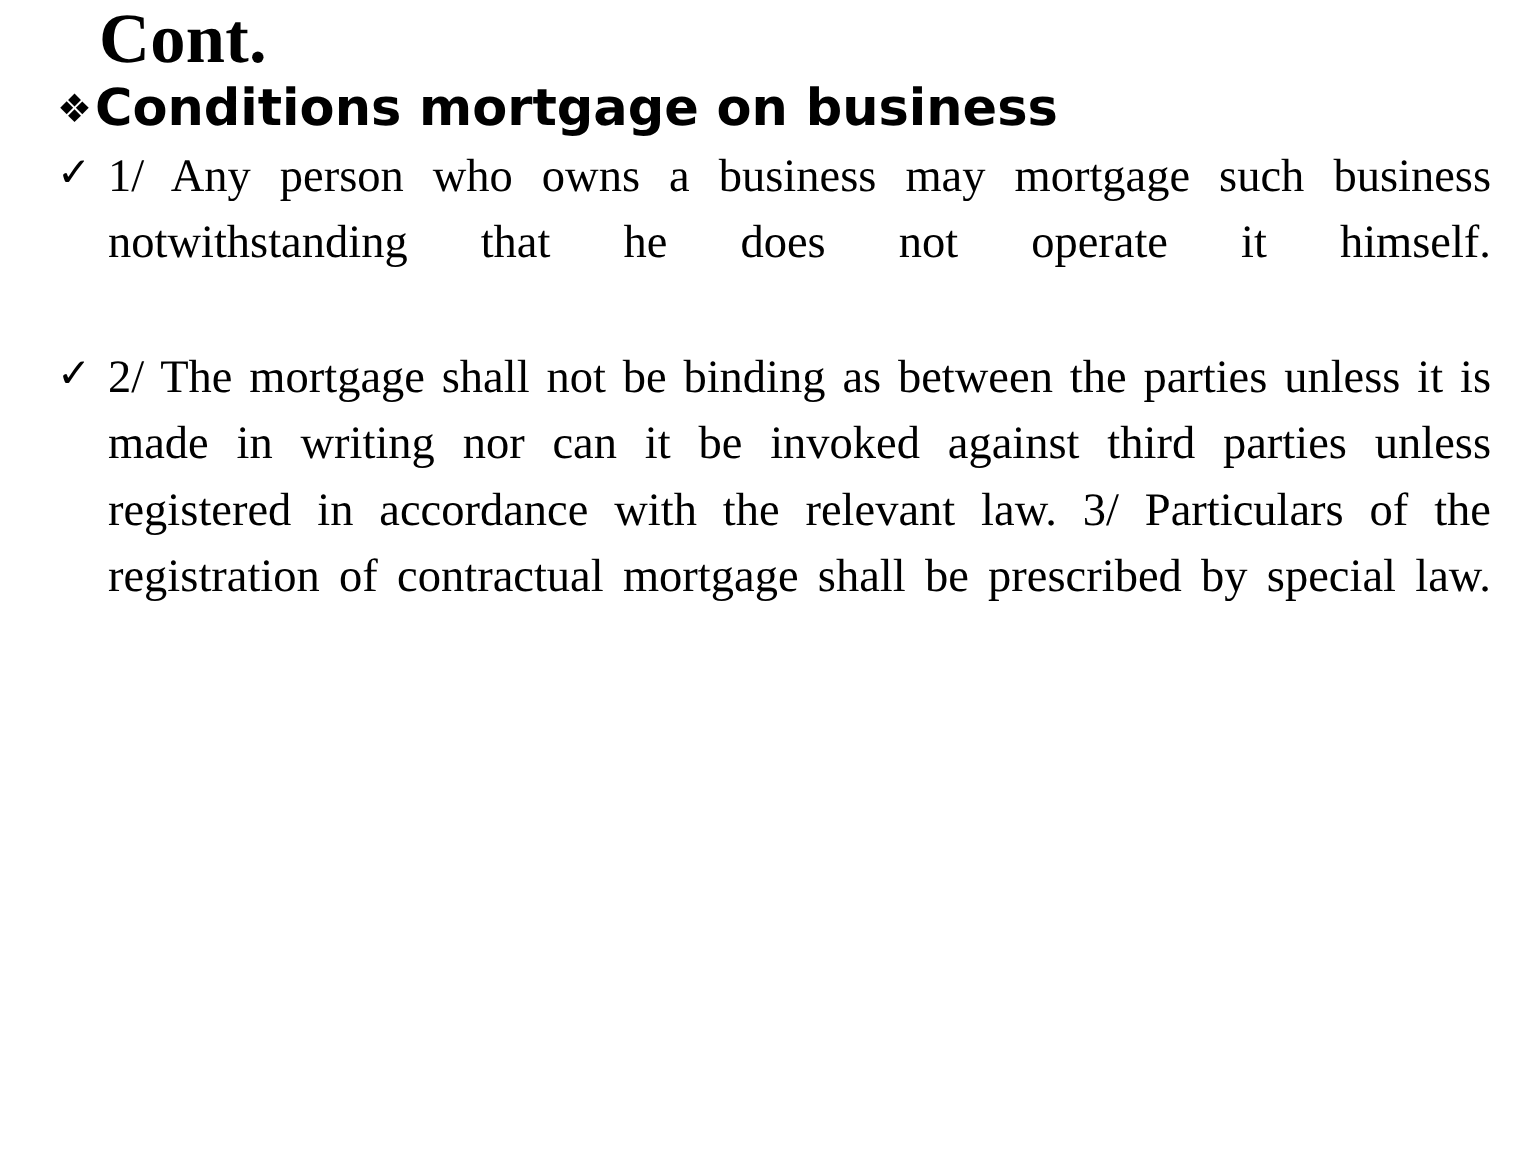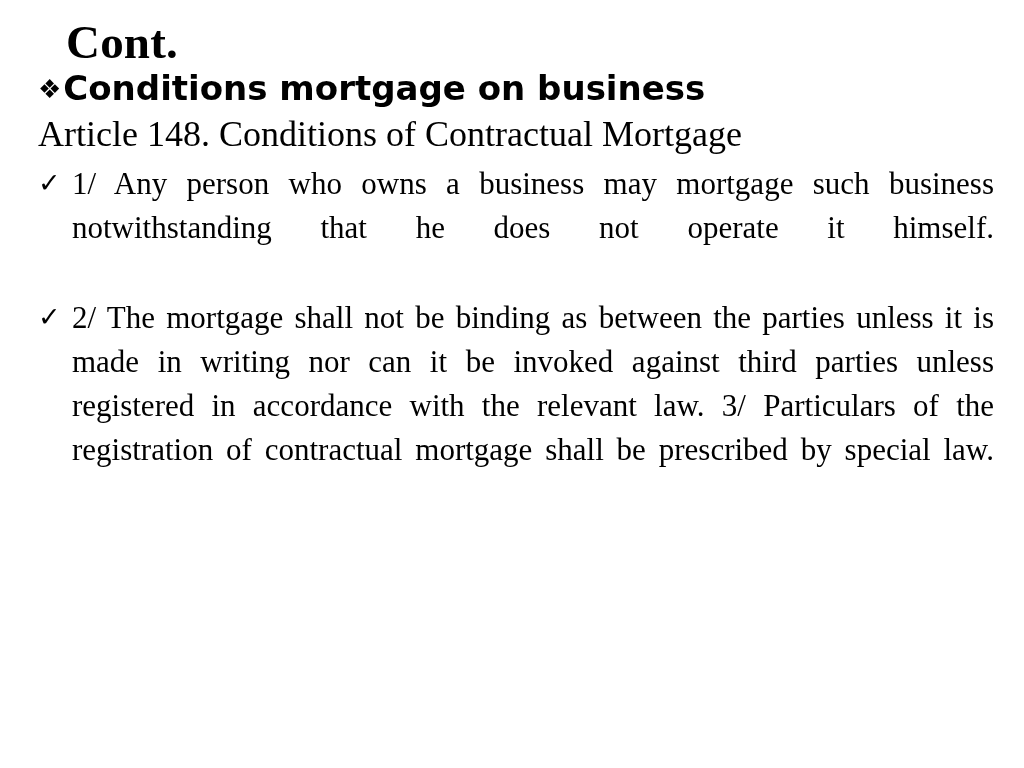--- a/index.html
+++ b/index.html
@@ -12,21 +12,21 @@
     background: #ffffff;
     font-family: "Liberation Serif", serif;
     color: #000000;
     overflow: hidden;
   }
   .slide {
     position: relative;
     width: 1024px;
     height: 540px;
     box-sizing: border-box;
-    padding: 18px 30px 0 30px;
+    padding: 2px 30px 0 30px;
   }
   .slide-title {
     font-family: "Liberation Serif", serif;
     font-size: 47px;
     font-weight: bold;
     line-height: 1.05;
     margin: 0 0 2px 36px;
     letter-spacing: 0.2px;
   }
   .body-block {
@@ -96,21 +96,20 @@
 
   <h1 class="slide-title">Cont.</h1>
 
   <div class="body-block">
 
     <div class="bullet-diamond">
       <span class="marker">❖</span>
       <span class="text">Conditions mortgage on business</span>
     </div>
 
-    <div class="plain-line">Article 148. Conditions of Contractual Mortgage</div>
 
     <div class="bullet-check">
       <span class="marker">✓</span>
       <span class="text">1/ Any person who owns a business may mortgage such business notwithstanding that he does not operate it himself.</span>
     </div>
 
     <div class="bullet-check">
       <span class="marker">✓</span>
       <span class="text">2/ The mortgage shall not be binding as between the parties unless it is made in writing nor can it be invoked against third parties unless registered in accordance with the relevant law. 3/ Particulars of the registration of contractual mortgage shall be prescribed by special law.</span>
     </div>

